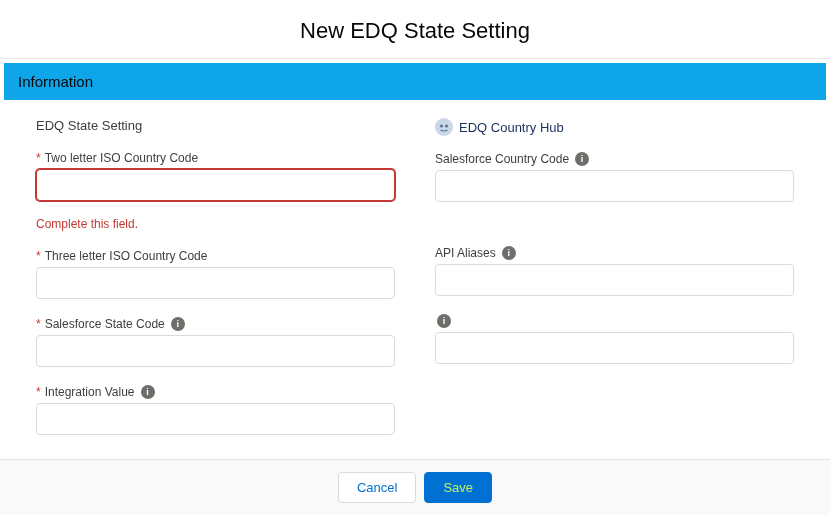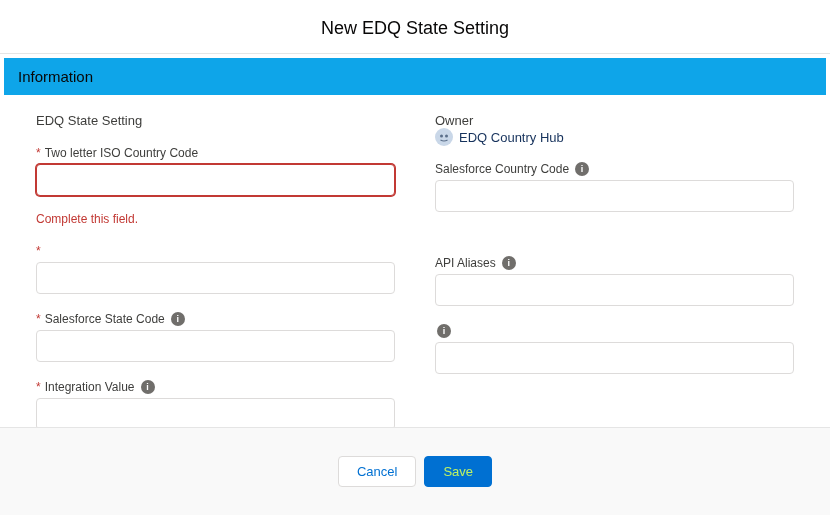--- a/index.html
+++ b/index.html
@@ -12,21 +12,21 @@
       height: 515px;
       overflow: hidden;
       position: relative;
     }
     .header {
       text-align: center;
       padding: 18px 0 14px 0;
       border-bottom: 1px solid #e5e5e5;
     }
     .header h1 {
-      font-size: 18px;
+      font-size: 22px;
       font-weight: 400;
       color: #080707;
     }
     .section-header {
       background: #0ea5e9;
       padding: 10px 14px;
       font-size: 15px;
       color: #080707;
       margin: 4px 4px 0 4px;
     }
@@ -102,21 +102,21 @@
       font-size: 12px;
       margin-top: 16px;
     }
     .footer {
       position: absolute;
       bottom: 0;
       left: 0;
       right: 0;
       border-top: 1px solid #e5e5e5;
       background: #f9f9f9;
-      padding: 28px 0;
+      padding: 12px 0;
       display: flex;
       justify-content: center;
       gap: 8px;
     }
     .btn {
       padding: 7px 18px;
       border-radius: 4px;
       font-size: 13px;
       cursor: pointer;
       background: #fff;
@@ -148,20 +148,21 @@
           <span class="required-star">*</span>
           <span>Two letter ISO Country Code</span>
         </div>
         <input class="text-input error" autofocus="" value="" style="">
         <div class="error-msg">Complete this field.</div>
       </div>
 
       <div class="field">
         <div class="label-line">
           <span class="required-star">*</span>
+          <span>Three letter ISO Country Code</span>
         </div>
         <input class="text-input" value="" style="">
       </div>
 
       <div class="field">
         <div class="label-line">
           <span class="required-star">*</span>
           <span>Salesforce State Code</span>
           <span class="info-icon">i</span>
         </div>
@@ -172,21 +173,20 @@
         <div class="label-line">
           <span class="required-star">*</span>
           <span>Integration Value</span>
           <span class="info-icon">i</span>
         </div>
         <input class="text-input" value="" style="">
       </div>
     </div>
 
     <div class="col">
-      <div class="subhead">Owner</div>
       <div class="owner-line">
         <svg width="18" height="18" viewBox="0 0 18 18">
           <circle cx="9" cy="9" r="9" fill="#c9d7e8"></circle>
           <circle cx="6.5" cy="8" r="1.5" fill="#5b6f8a"></circle>
           <circle cx="11.5" cy="8" r="1.5" fill="#5b6f8a"></circle>
           <path d="M5.5 12 Q9 14 12.5 12" stroke="#5b6f8a" stroke-width="1.2" fill="none"></path>
         </svg>
         <span>EDQ Country Hub</span>
       </div>
 

